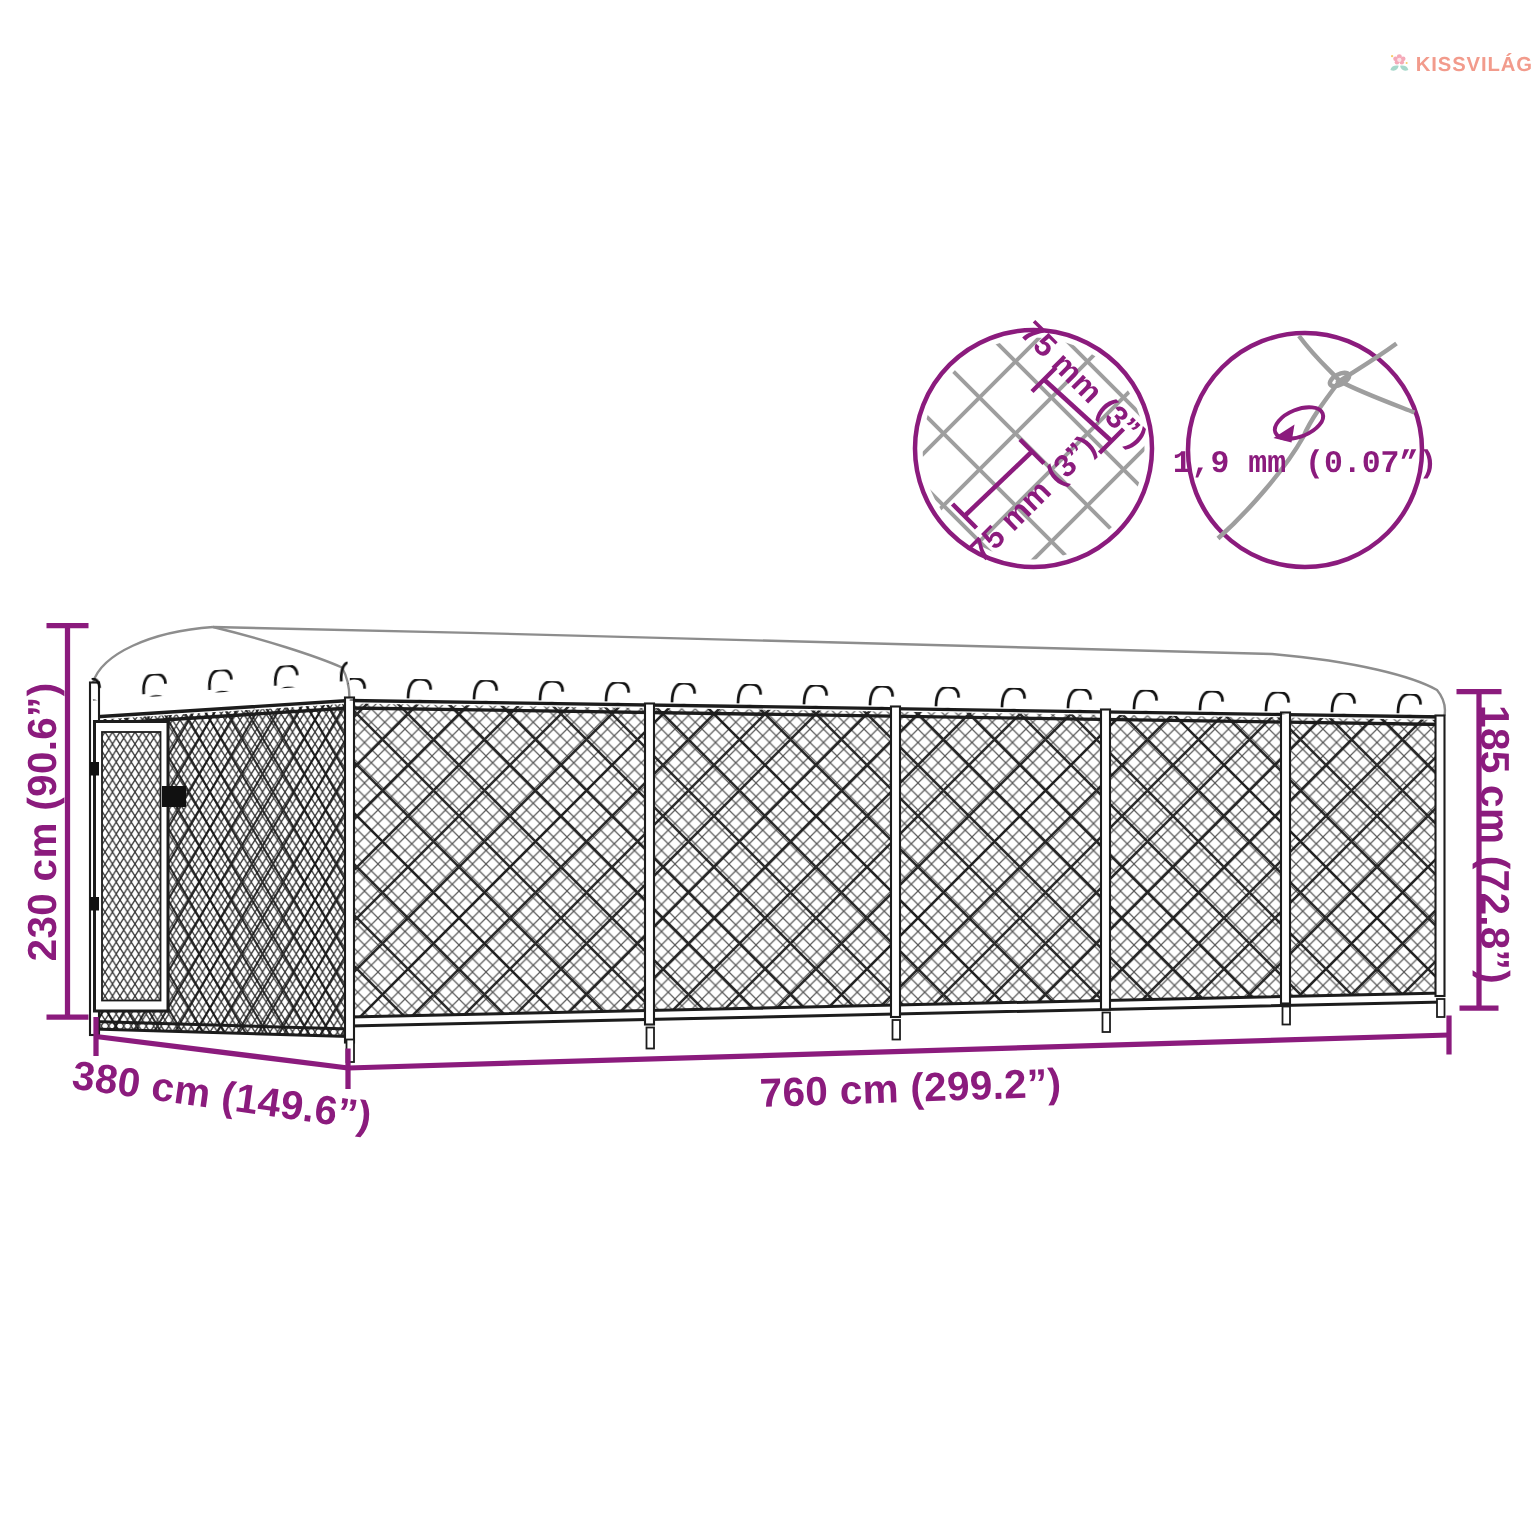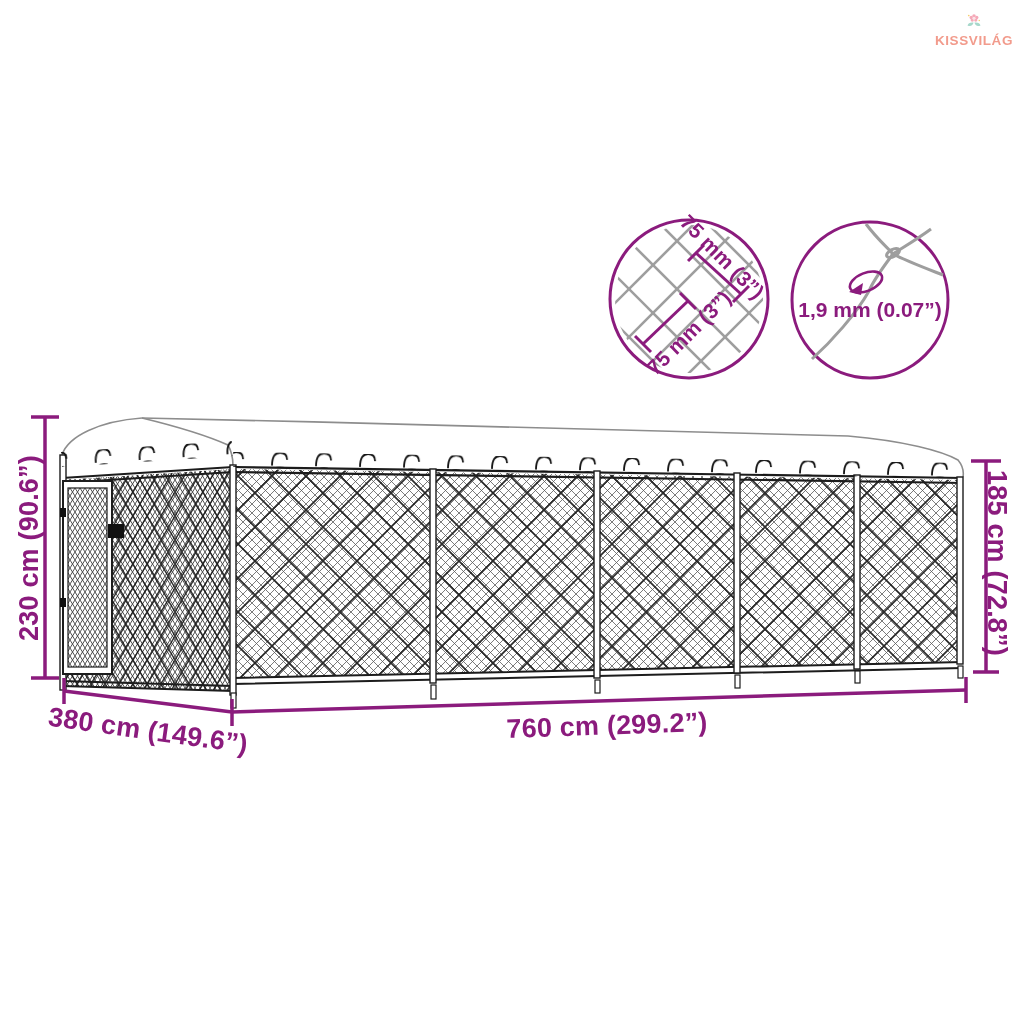--- a/index.html
+++ b/index.html
@@ -20,22 +20,22 @@
   }
   .detail-label{
     position:absolute;
     color:#8B1B7D;
     font-weight:bold;
     white-space:nowrap;
     font-size:21px;
     transform-origin:center center;
   }
   .logo{
-    position:absolute;left:926px;top:12px;width:96px;height:36px;
-    display:flex;align-items:center;gap:4px;flex-direction:column;
+    position:absolute;left:926px;top:24px;width:96px;height:36px;
+    display:flex;align-items:center;gap:4px;
   }
   .logo-text{
     color:#F29B8C;font-weight:bold;font-size:13.5px;letter-spacing:0.6px;
   }
 </style>
 </head>
 <body>
 
 <div class="stage">
 
@@ -181,21 +181,21 @@
 <div class="dim-label" style="left:148px;top:731px;transform:translate(-50%,-50%) rotate(8deg);">380 cm (149.6”)</div>
 
 <div class="dim-label" style="left:607px;top:726px;transform:translate(-50%,-50%) rotate(-2deg);">760 cm (299.2”)</div>
 
 <div class="dim-label" style="left:996px;top:563px;transform:translate(-50%,-50%) rotate(90deg);">185 cm (72.8”)</div>
 
 <div class="detail-label" style="left:722px;top:257px;transform:translate(-50%,-50%) rotate(45deg);">75 mm (3”)</div>
 
 <div class="detail-label" style="left:689px;top:333px;transform:translate(-50%,-50%) rotate(-45deg);">75 mm (3”)</div>
 
-<div class="detail-label" style="left:870px;top:310px;transform:translate(-50%,-50%);">1,9 mm (0.07”)</div>
+<div class="detail-label" style="left:870px;top:310px;transform:translate(-50%,-50%);font-family:Liberation Mono, monospace;">1,9 mm (0.07”)</div>
 
 <div class="logo">
   <svg width="30" height="34" viewBox="0 0 30 34">
     <circle cx="15" cy="8" r="3.6" fill="#F5A9B8"></circle>
     <circle cx="9.5" cy="11" r="3.4" fill="#F5A9B8"></circle>
     <circle cx="20.5" cy="11" r="3.4" fill="#F5A9B8"></circle>
     <circle cx="11.5" cy="16" r="3.3" fill="#F5A9B8"></circle>
     <circle cx="18.5" cy="16" r="3.3" fill="#F5A9B8"></circle>
     <circle cx="15" cy="12.5" r="3" fill="#FBE3E8"></circle>
     <circle cx="4.5" cy="7" r="1.7" fill="#F7CE6B"></circle>

